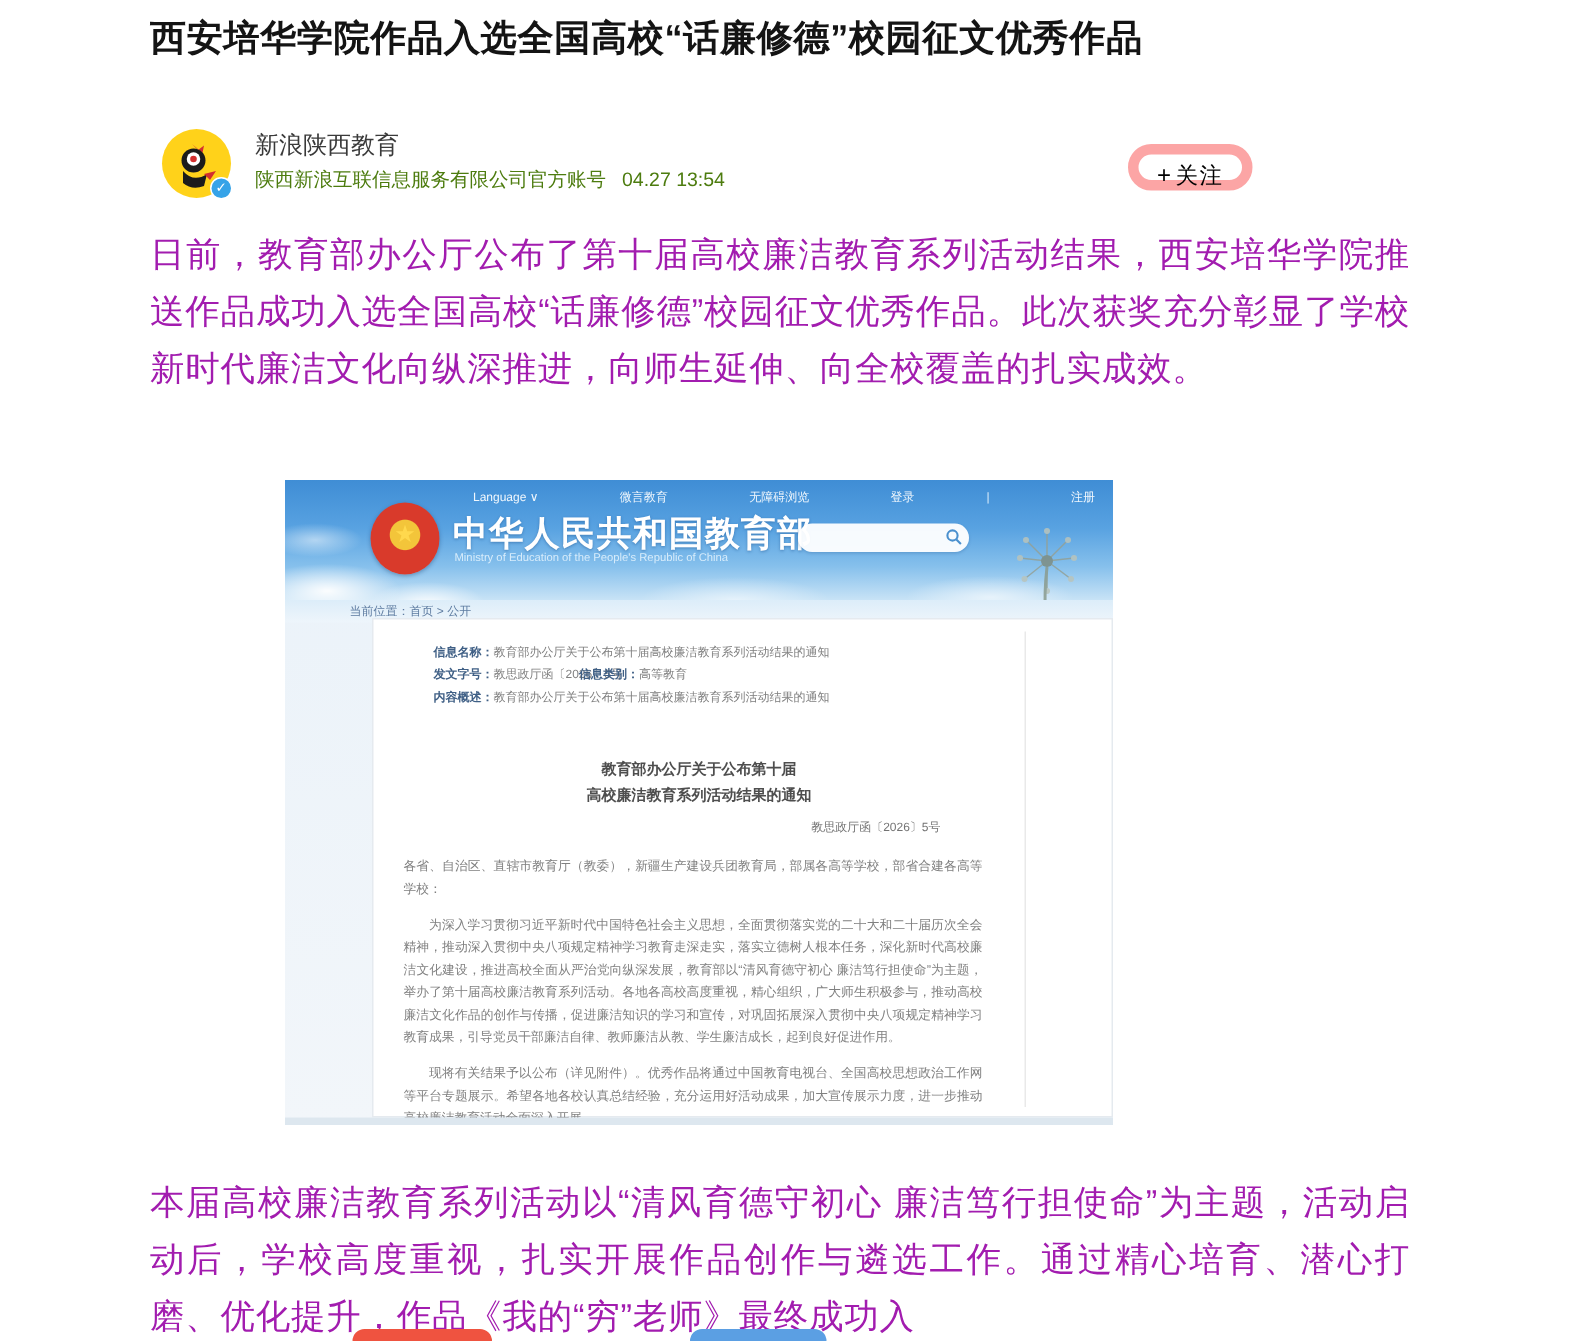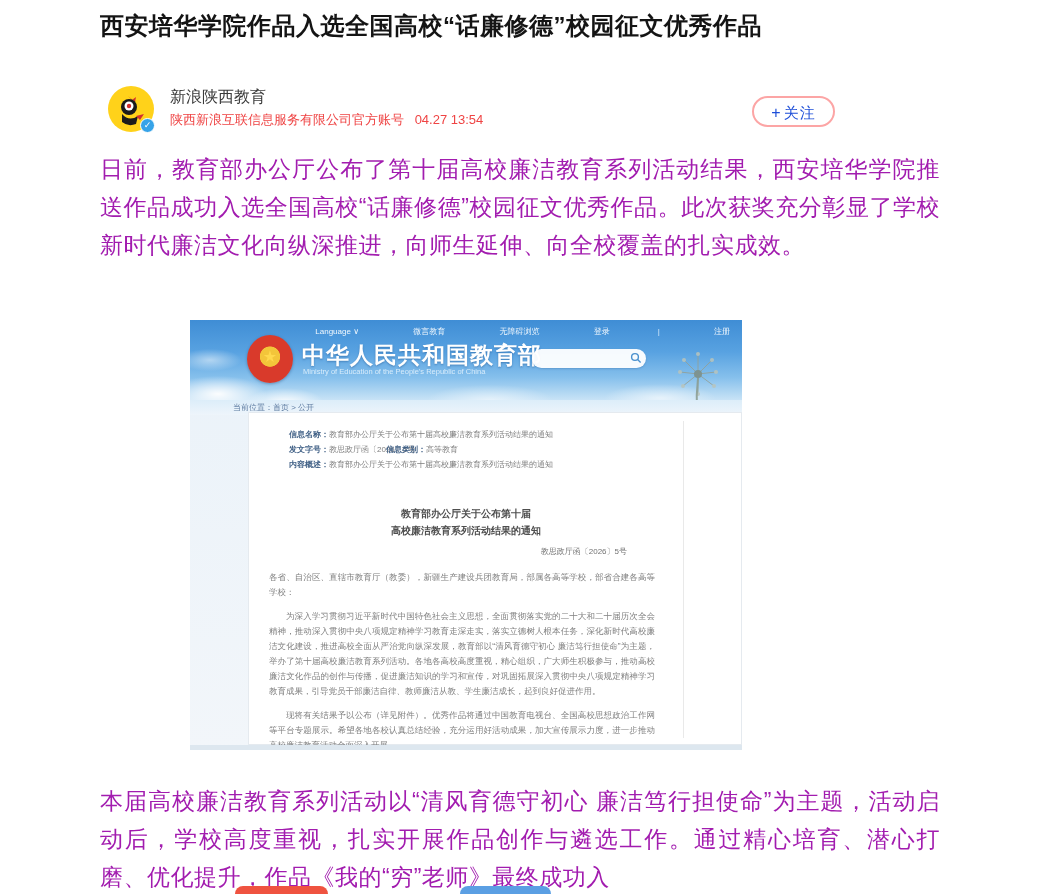--- a/index.html
+++ b/index.html
@@ -12,25 +12,25 @@
     font-size:24px; font-weight:bold; color:#141414; letter-spacing:.5px; line-height:34px; }
 
   .author-row { position:absolute; left:100px; top:84px; width:640px; height:50px; }
   .avatar { position:absolute; left:8px; top:2px; width:46px; height:46px; border-radius:50%;
     background:#ffd21a; overflow:hidden; }
   .avatar svg { position:absolute; left:6px; top:8px; }
   .verified-badge { position:absolute; left:40px; top:34px; width:15px; height:15px; border-radius:50%;
     background:#36a3e8; border:1.5px solid #fff; color:#fff; font-size:9px; line-height:12px;
     text-align:center; font-weight:bold; }
   .author-name { position:absolute; left:70px; top:3px; font-size:16px; color:#3a3a3a; cursor:pointer; }
-  .author-sub { position:absolute; left:70px; top:27px; font-size:13px; color:#ef4444; white-space:nowrap; }
+  .author-sub { position:absolute; left:70px; top:27px; font-size:13px; color:#4d7c0f; white-space:nowrap; }
   .author-sub .ts { margin-left:7px; }
 
   .follow-btn { position:absolute; left:752px; top:96px; width:83px; height:31px;
-    border:2px solid #fca5a5; border-radius:16px; background:#fff; color:#1d4ed8;
+    border:7px solid #fca5a5; border-radius:16px; background:#fff; color:#000000;
     font-size:15px; text-align:center; line-height:29px; cursor:pointer; letter-spacing:1px; }
   .follow-btn .plus { font-size:16px; margin-right:2px; font-weight:400; }
 
   
   .para { position:absolute; left:100px; width:840px; font-size:23px; color:#a21caf;
     line-height:38px; letter-spacing:.5px; text-align:justify; }
   .para-1 { top:150px; }
   .para-2 { top:782px; }
 
   

